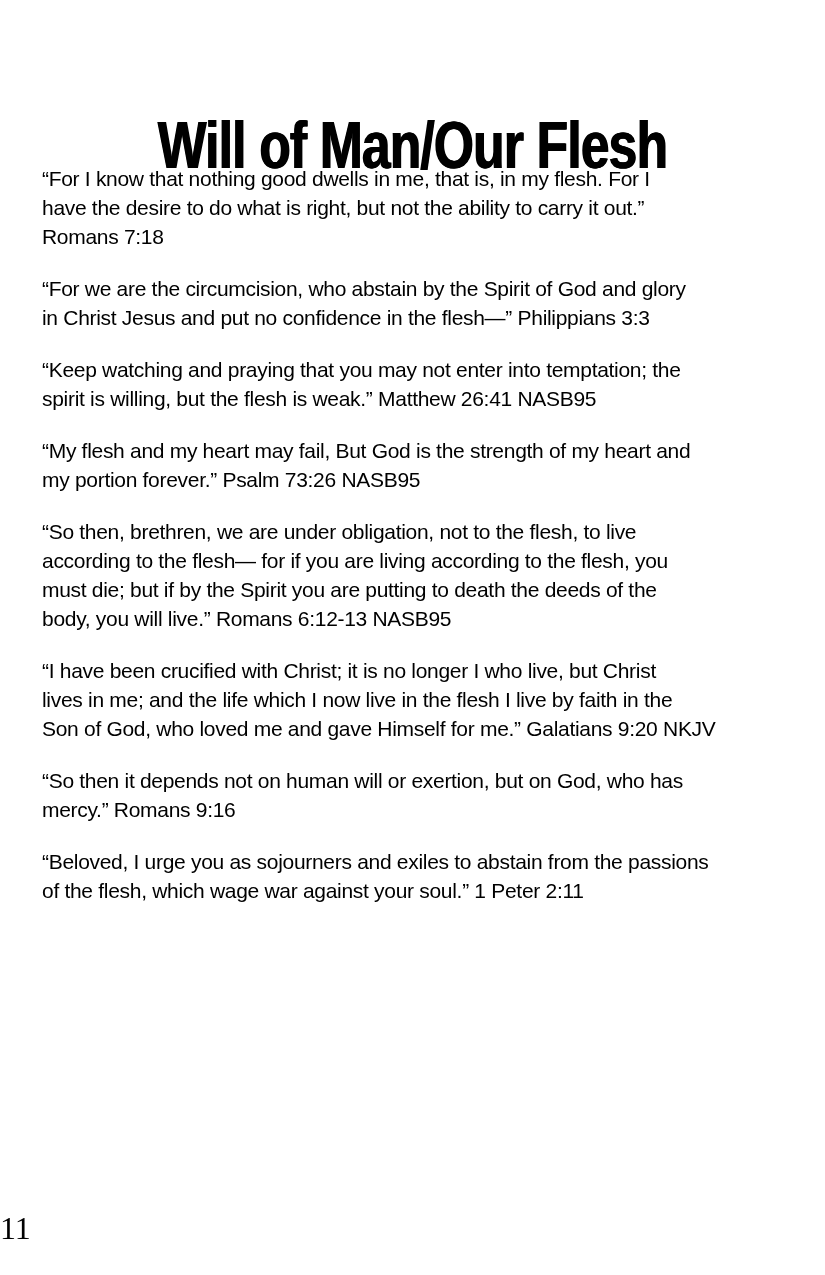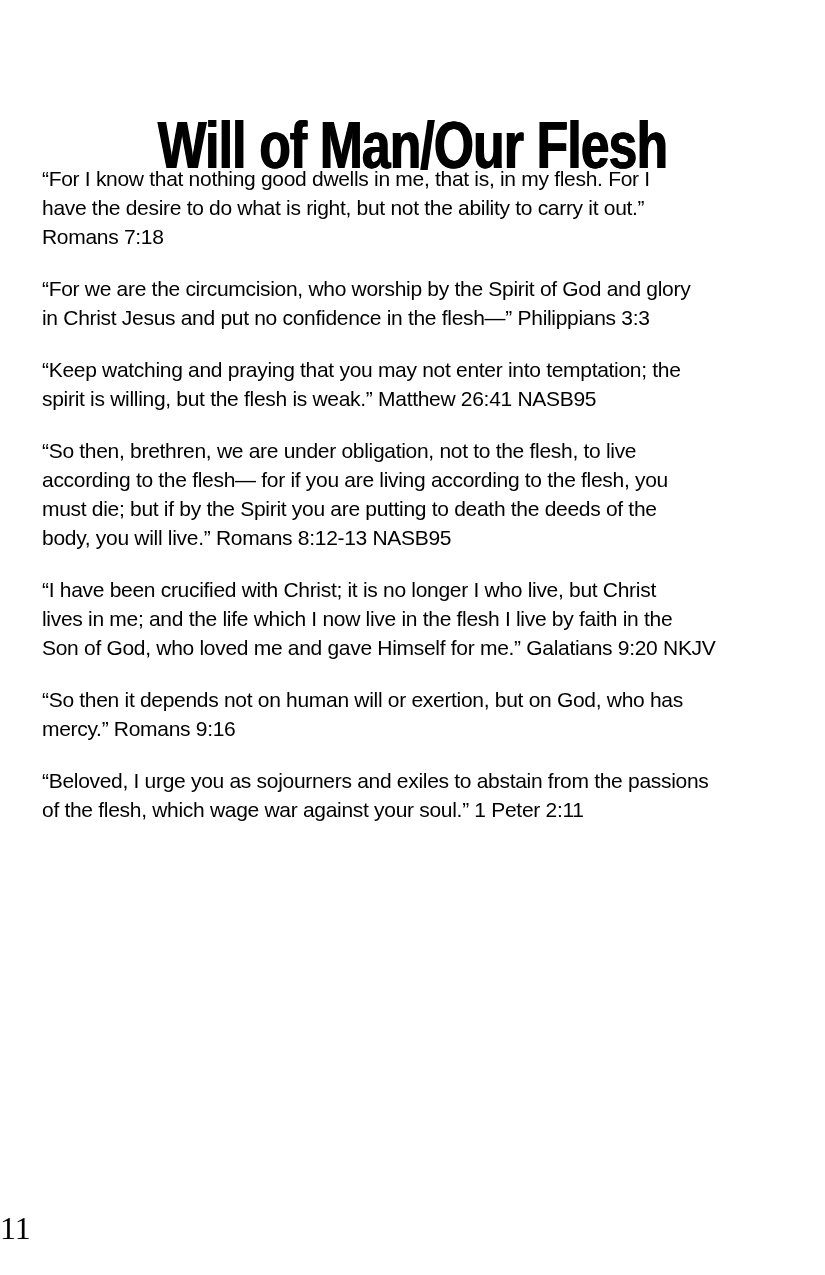--- a/index.html
+++ b/index.html
@@ -61,28 +61,30 @@
 
 <div class="title-wrap">
   <h1 class="page-title">Will of Man/Our Flesh</h1>
 </div>
 
 <div class="verse-list">
 
 <p class="verse">“For I know that nothing good dwells in me, that is, in my flesh. For I
 have the desire to do what is right, but not the ability to carry it out.”
 Romans 7:18</p>
-    <p class="verse">“For we are the circumcision, who worship by the Spirit of God and glory
+    <p class="verse">“For we are the circumcision, who abstain by the Spirit of God and glory
 in Christ Jesus and put no confidence in the flesh—” Philippians 3:3</p>
     <p class="verse">“Keep watching and praying that you may not enter into temptation; the
 spirit is willing, but the flesh is weak.” Matthew 26:41 NASB95</p>
+    <p class="verse">“My flesh and my heart may fail, But God is the strength of my heart and
+my portion forever.” Psalm 73:26 NASB95</p>
     <p class="verse">“So then, brethren, we are under obligation, not to the flesh, to live
 according to the flesh— for if you are living according to the flesh, you
 must die; but if by the Spirit you are putting to death the deeds of the
-body, you will live.” Romans 8:12-13 NASB95</p>
+body, you will live.” Romans 6:12-13 NASB95</p>
     <p class="verse">“I have been crucified with Christ; it is no longer I who live, but Christ
 lives in me; and the life which I now live in the flesh I live by faith in the
 Son of God, who loved me and gave Himself for me.” Galatians 9:20 NKJV</p>
     <p class="verse">“So then it depends not on human will or exertion, but on God, who has
 mercy.” Romans 9:16</p>
     <p class="verse">“Beloved, I urge you as sojourners and exiles to abstain from the passions
 of the flesh, which wage war against your soul.” 1 Peter 2:11</p>
   </div>
 
 <div class="page-number">11</div>

